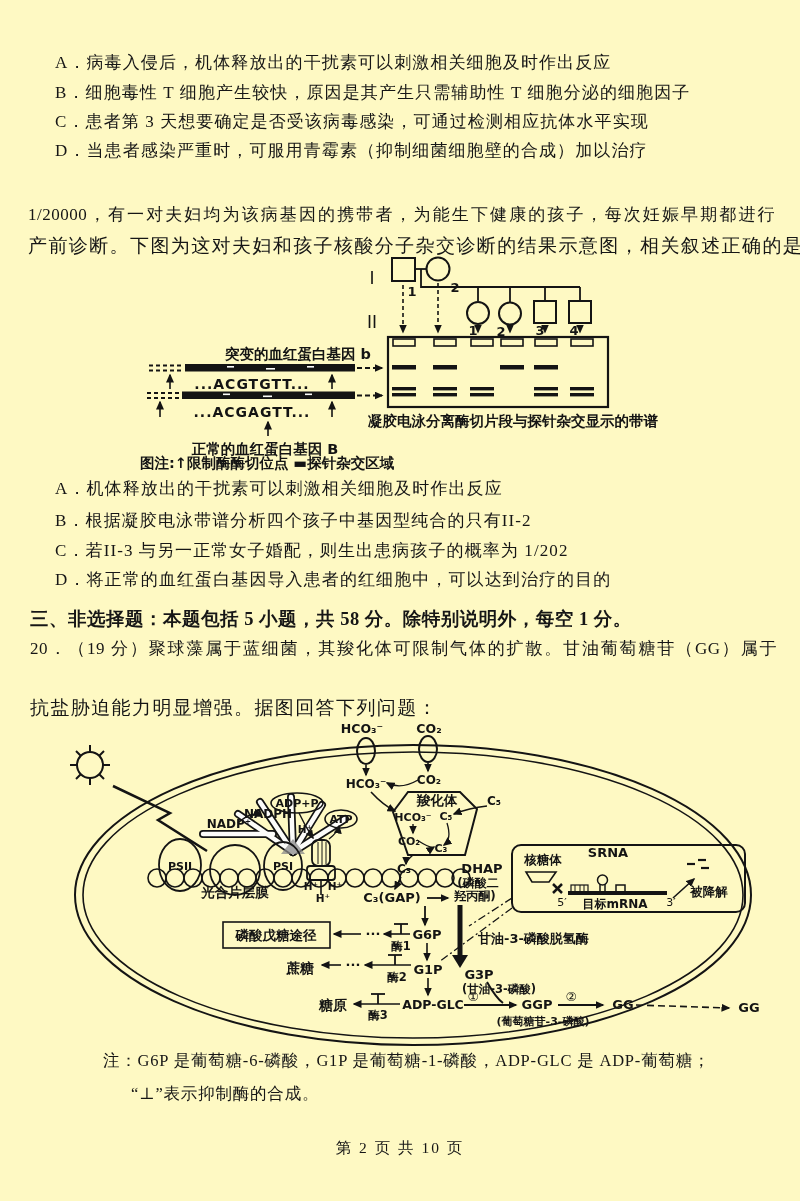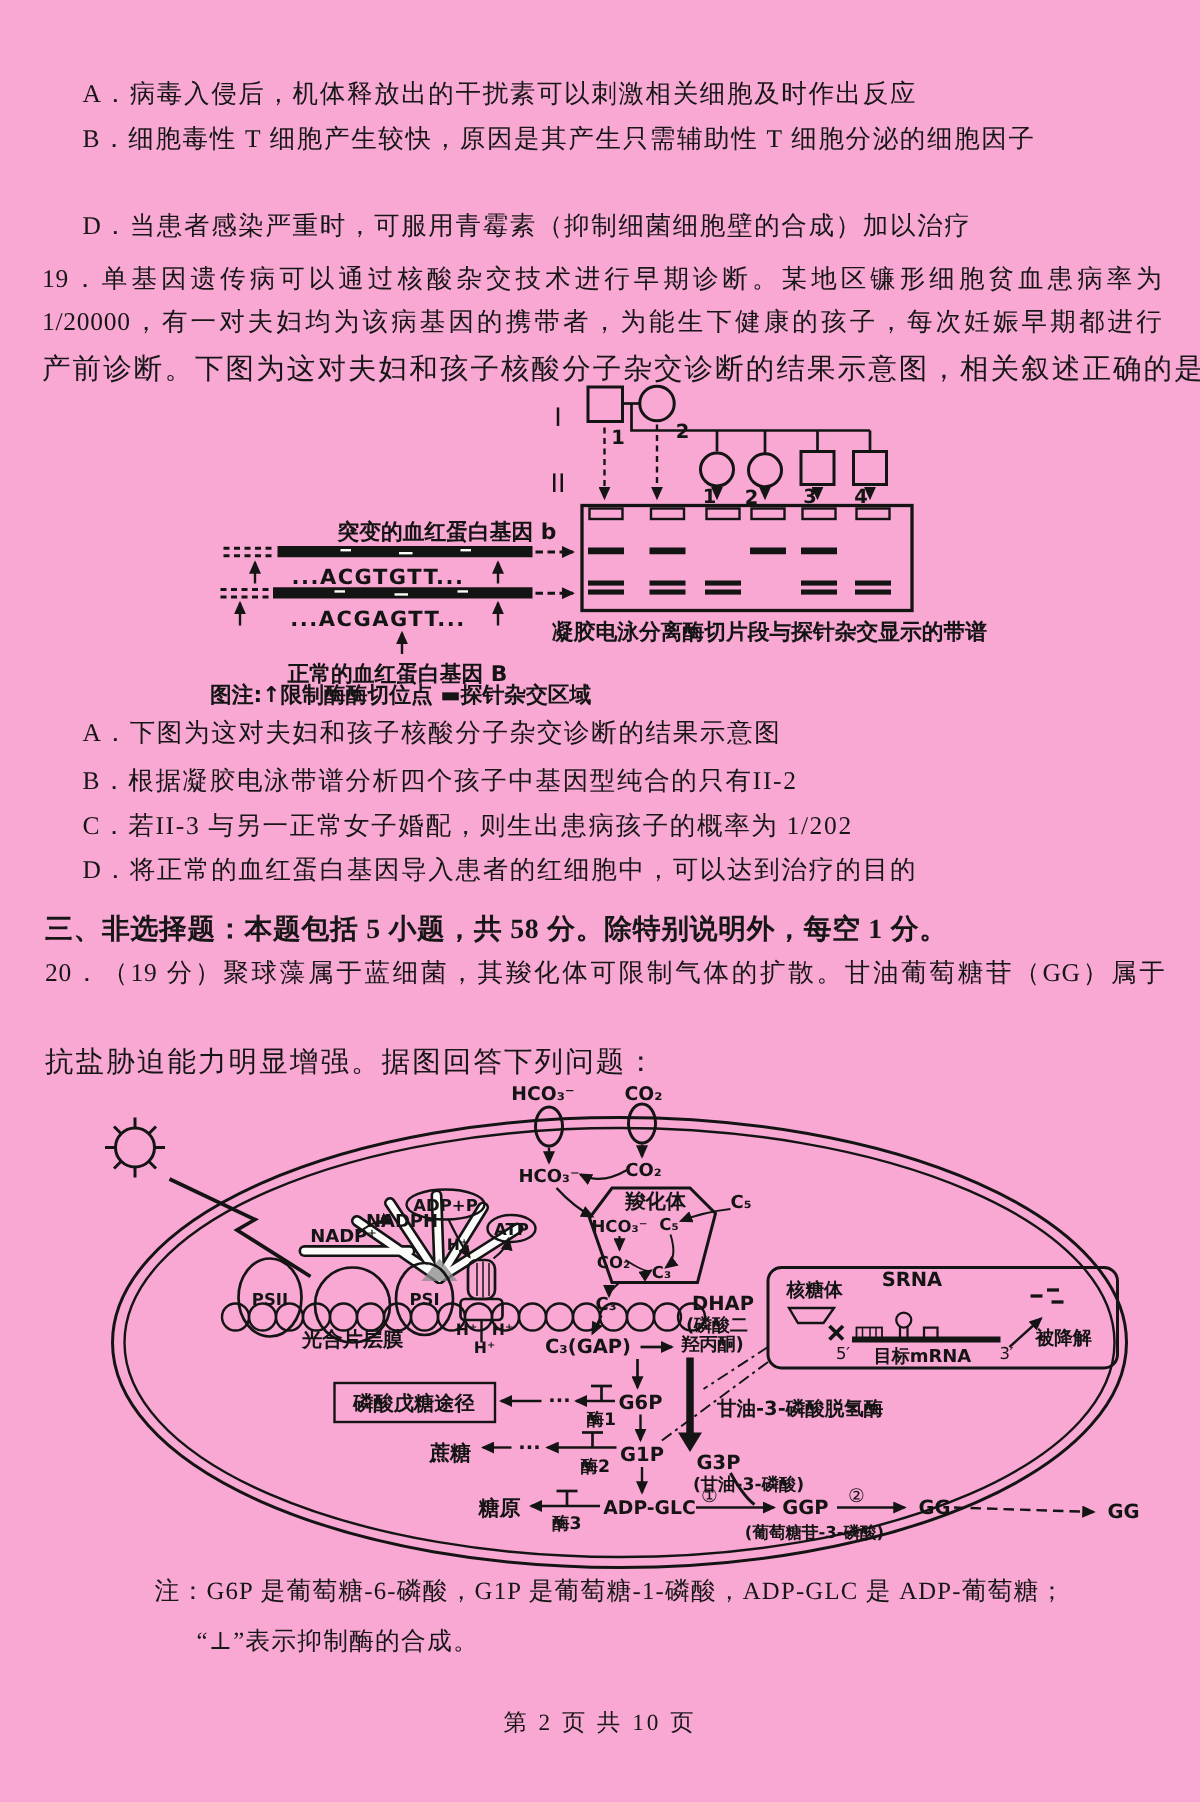--- a/index.html
+++ b/index.html
@@ -1,17 +1,17 @@
 <!DOCTYPE html>
 <html><head>
 <meta charset="utf-8">
 <style>
   html,body{margin:0;padding:0;}
   body{background:#e8e8e8;}
-  .page{position:relative;width:800px;height:1201px;background:#f9a8d4;overflow:hidden;
+  .page{position:relative;width:800px;height:1201px;background:#fef9c3;overflow:hidden;
         font-family:"Liberation Serif","DejaVu Serif",serif;color:#161616;}
   .abs{position:absolute;}
   .opt{font-size:17px;letter-spacing:1.1px;white-space:nowrap;font-weight:500;}
   .stem{width:747px;font-size:17px;letter-spacing:.5px;text-align:justify;text-align-last:justify;font-weight:500;}
   .stem-last{width:747px;font-size:19px;letter-spacing:1.4px;white-space:nowrap;font-weight:500;}
   .sec{font-size:18.5px;font-weight:bold;letter-spacing:.5px;white-space:nowrap;}
   .note{font-size:16.5px;letter-spacing:.8px;white-space:nowrap;font-weight:500;}
   .footer{width:800px;text-align:center;font-size:15.5px;letter-spacing:2px;font-weight:500;}
   svg{position:absolute;overflow:visible;}
   .t{fill:#141414;font-family:"DejaVu Sans","Liberation Sans",sans-serif;}
@@ -19,23 +19,23 @@
   .m{text-anchor:middle;}
   .ln{stroke:#141414;fill:none;}
 </style>
 </head>
 <body>
 
 <div class="page">
 
   <div class="abs opt" style="left:55px;top:51px">A．病毒入侵后，机体释放出的干扰素可以刺激相关细胞及时作出反应</div>
   <div class="abs opt" style="left:55px;top:81px">B．细胞毒性 T 细胞产生较快，原因是其产生只需辅助性 T 细胞分泌的细胞因子</div>
+  <div class="abs opt" style="left:55px;top:110px">C．患者第 3 天想要确定是否受该病毒感染，可通过检测相应抗体水平实现</div>
   <div class="abs opt" style="left:55px;top:139px">D．当患者感染严重时，可服用青霉素（抑制细菌细胞壁的合成）加以治疗</div>
 
-  <div class="abs stem" style="left:28px;top:174px">19．单基因遗传病可以通过核酸杂交技术进行早期诊断。某地区镰形细胞贫血患病率为</div>
   <div class="abs stem" style="left:28px;top:203px">1/20000，有一对夫妇均为该病基因的携带者，为能生下健康的孩子，每次妊娠早期都进行</div>
   <div class="abs stem-last" style="left:28px;top:233px">产前诊断。下图为这对夫妇和孩子核酸分子杂交诊断的结果示意图，相关叙述正确的是</div>
 
   <svg class="abs" style="left:135px;top:255px" width="540" height="222" viewBox="0 0 540 222">
     <defs>
       <marker id="m1" markerWidth="9" markerHeight="8" refX="7.5" refY="4" orient="auto" markerUnits="userSpaceOnUse">
         <path d="M0,0 L9,4 L0,8 z" fill="#141414"></path>
       </marker>
     </defs>
 
@@ -123,21 +123,21 @@
       <line x1="197" y1="162" x2="197" y2="147" class="ln" stroke-width="1.6" marker-end="url(#m1)"></line>
       <line x1="133" y1="181" x2="133" y2="167" class="ln" stroke-width="1.6" marker-end="url(#m1)"></line>
     </g>
     <text class="t m b" x="117" y="162" font-size="14" letter-spacing="1">...ACGAGTT...</text>
     <text class="t m b" x="130" y="199" font-size="14.5">正常的血红蛋白基因 B</text>
 
     <text class="t m b" x="378" y="171" font-size="14.5">凝胶电泳分离酶切片段与探针杂交显示的带谱</text>
     <text class="t b" x="5" y="213" font-size="14.5">图注:↑限制酶酶切位点 ▬探针杂交区域</text>
   </svg>
 
-  <div class="abs opt" style="left:55px;top:477px">A．下图为这对夫妇和孩子核酸分子杂交诊断的结果示意图</div>
+  <div class="abs opt" style="left:55px;top:477px">A．机体释放出的干扰素可以刺激相关细胞及时作出反应</div>
   <div class="abs opt" style="left:55px;top:509px">B．根据凝胶电泳带谱分析四个孩子中基因型纯合的只有II-2</div>
   <div class="abs opt" style="left:55px;top:539px">C．若II-3 与另一正常女子婚配，则生出患病孩子的概率为 1/202</div>
   <div class="abs opt" style="left:55px;top:568px">D．将正常的血红蛋白基因导入患者的红细胞中，可以达到治疗的目的</div>
 
   <div class="abs sec" style="left:30px;top:606px">三、非选择题：本题包括 5 小题，共 58 分。除特别说明外，每空 1 分。</div>
 
   <div class="abs stem" style="left:30px;top:637px">20．（19 分）聚球藻属于蓝细菌，其羧化体可限制气体的扩散。甘油葡萄糖苷（GG）属于</div>
   <div class="abs stem-last" style="left:30px;top:695px">抗盐胁迫能力明显增强。据图回答下列问题：</div>
 
   <svg class="abs" style="left:35px;top:712px" width="740" height="336" viewBox="0 0 740 336">

